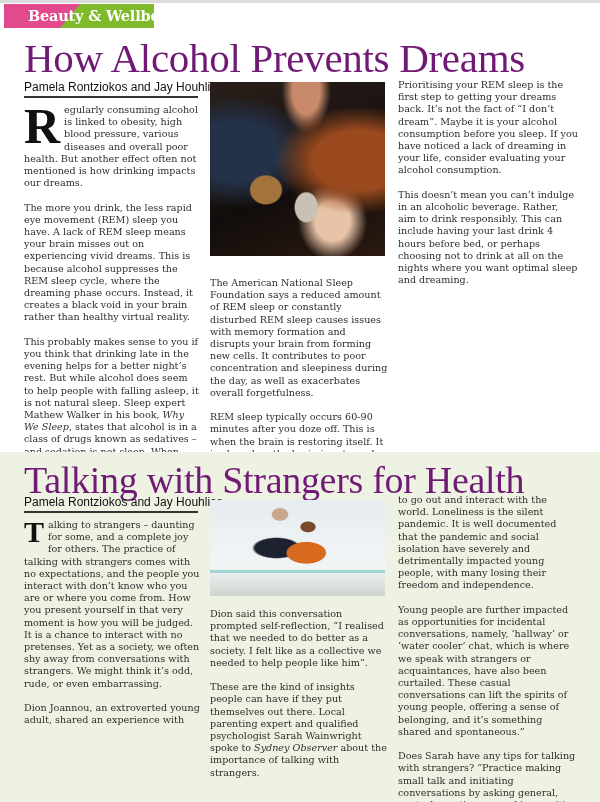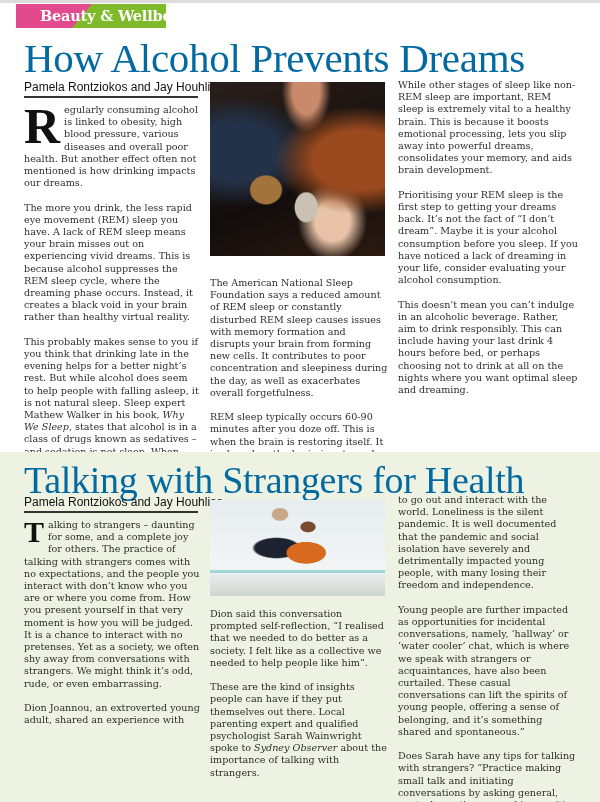--- a/index.html
+++ b/index.html
@@ -1,25 +1,25 @@
 <!DOCTYPE html>
 <html><head>
 <meta charset="utf-8">
 <style>
   html, body { margin:0; padding:0; }
   body { width:600px; height:802px; background:#ffffff; overflow:hidden; position:relative;
          font-family:"DejaVu Serif", serif; color:#2b2b2b; }
   .topline { position:absolute; left:0; top:0; width:600px; height:3px; background:#dcdcdc; }
-  .section-tag { position:absolute; left:16px; top:4px; height:24px; display:flex; }
+  .section-tag { position:absolute; left:4px; top:4px; height:24px; display:flex; }
   .tag-pink { background:#e24a8d; width:76px; height:24px; clip-path:polygon(0 0,100% 0,100% 100%,0 100%); }
   .tag-green { background:#7fba2a; width:94px; height:24px; margin-left:-20px; clip-path:polygon(20px 0,100% 0,100% 100%,0 100%); }
   .tag-text { position:absolute; left:24px; top:3px; font-family:"DejaVu Serif", serif; font-weight:bold;
               font-size:14.5px; color:#ffffff; white-space:nowrap; letter-spacing:-0.2px; }
   .headline { position:absolute; left:24px; font-family:"Liberation Serif", serif; font-weight:normal;
-              color:#0369a1; white-space:nowrap; margin:0; letter-spacing:-0.3px; }
+              color:#701a75; white-space:nowrap; margin:0; letter-spacing:-0.3px; }
   .h1 { top:34px; font-size:41px; }
   .h2 { top:458px; font-size:38px; }
   .byline { position:absolute; left:24px; font-family:"Liberation Sans", sans-serif; font-size:12px;
             color:#111; padding-bottom:2px; border-bottom:2px solid #333; width:174px; white-space:nowrap; }
   .by1 { top:80px; }
   .by2 { top:495px; }
   .col { position:absolute; font-size:9.6px; line-height:12.2px; color:#2e2e2e; }
   .col p { margin:0 0 12.2px 0; }
   .dropcap { float:left; font-family:"Liberation Serif", serif; font-weight:bold; color:#111;
              margin:2px 4px 0 0; line-height:0.8; }
@@ -65,21 +65,20 @@
 </div>
 
 <div class="photo photo1" aria-label="women-drinking-cocktails-photo"></div>
 
 <div class="col" style="left:210px; top:277px; width:178px;">
   <p>The American National Sleep Foundation says a reduced amount of REM sleep or constantly disturbed REM sleep causes issues with memory formation and disrupts your brain from forming new cells. It contributes to poor concentration and sleepiness during the day, as well as exacerbates overall forgetfulness.</p>
   <p>REM sleep typically occurs 60-90 minutes after you doze off. This is when the brain is restoring itself. It is also when the brain is extremely active, so whimsical and fantastical dreams buzz around your conscious. At this stage of sleep, your</p>
 </div>
 
 <div class="col" style="left:398px; top:79px; width:180px;">
-  <p>While other stages of sleep like non-REM sleep are important, REM sleep is extremely vital to a healthy brain. This is because it boosts emotional processing, lets you slip away into powerful dreams, consolidates your memory, and aids brain development.</p>
   <p>Prioritising your REM sleep is the first step to getting your dreams back. It’s not the fact of “I don’t dream”. Maybe it is your alcohol consumption before you sleep. If you have noticed a lack of dreaming in your life, consider evaluating your alcohol consumption.</p>
   <p>This doesn’t mean you can’t indulge in an alcoholic beverage. Rather, aim to drink responsibly. This can include having your last drink 4 hours before bed, or perhaps choosing not to drink at all on the nights where you want optimal sleep and dreaming.</p>
 </div>
 
 <div class="band"></div>
 
 <h2 class="headline h2">Talking with Strangers for Health</h2>
 <div class="byline by2">Pamela Rontziokos and Jay Houhlias</div>
 
 <div class="col" style="left:24px; top:519px; width:176px;">

